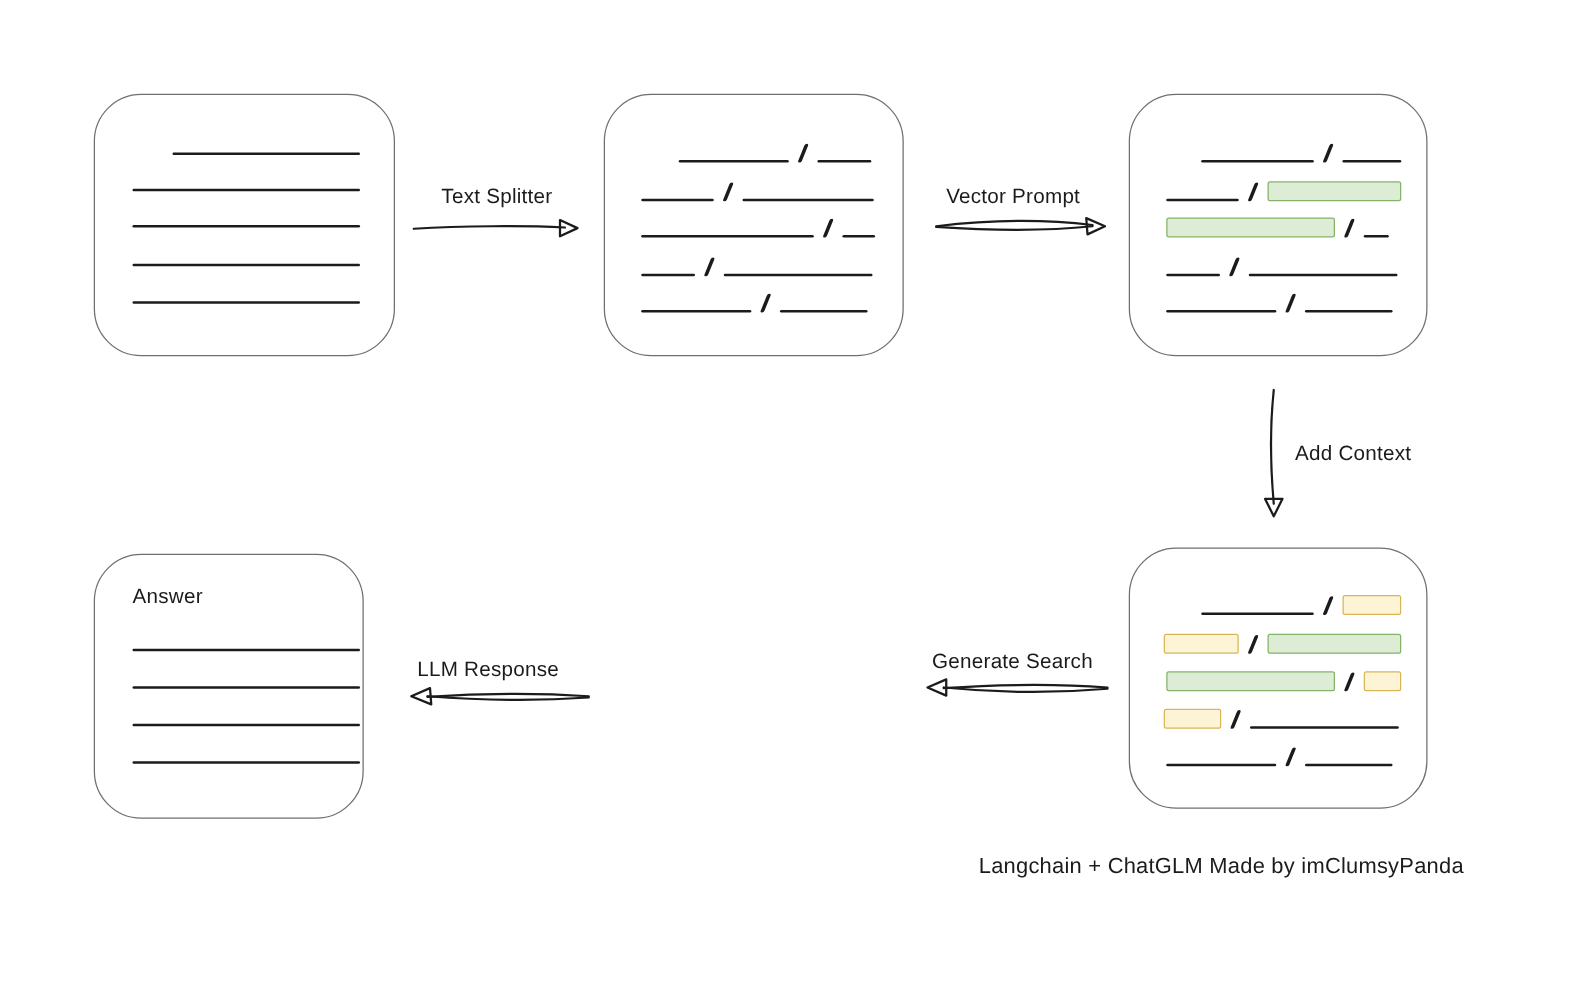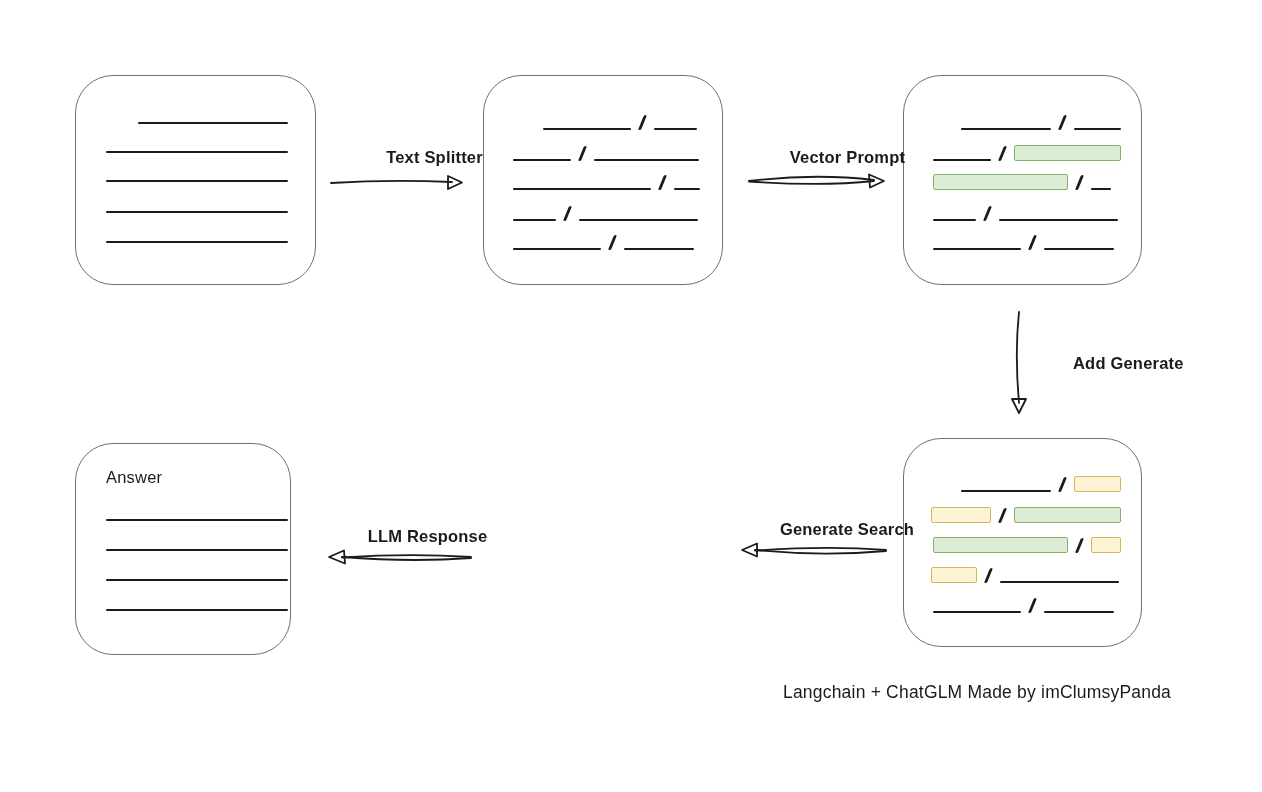--- a/index.html
+++ b/index.html
@@ -16,21 +16,21 @@
   .slash{display:inline-block;width:3px;height:15px;background:var(--ink,#1b1b1b);
     transform:skewX(-22deg);border-radius:1.5px;margin:0 3px;}
   .chip{display:inline-block;height:16px;border:1.6px solid;border-radius:2px;box-sizing:border-box;}
   .chip.green{background:var(--green-fill,#d5e8d4);border-color:var(--green-stroke,#82b366);}
   .chip.yellow{background:var(--yellow-fill,#fff2cc);border-color:var(--yellow-stroke,#d6b656);}
   .hline{position:absolute;height:2px;background:var(--ink,#1b1b1b);border-radius:1px;}
   .bar{position:absolute;width:182px;height:15px;border:1.6px solid;border-radius:2px;box-sizing:border-box;}
   .bar.yellow{background:var(--yellow-fill,#fff2cc);border-color:var(--yellow-stroke,#d6b656);}
   .bar.green{background:var(--green-fill,#d5e8d4);border-color:var(--green-stroke,#82b366);}
   .bar.red{background:var(--red-fill,#f8cecc);border-color:var(--red-stroke,#b85450);}
-  .lbl{position:absolute;font-size:16.5px;font-weight:700;letter-spacing:.2px;white-space:nowrap;margin-left:37px;}
+  .lbl{position:absolute;font-size:16.5px;font-weight:400;letter-spacing:.2px;white-space:nowrap;}
   .lbl.center{text-align:center;}
   .boxlbl{position:absolute;font-size:16.5px;font-weight:500;letter-spacing:.2px;white-space:nowrap;}
   .footer{position:absolute;font-size:17.5px;font-weight:500;letter-spacing:.2px;white-space:nowrap;}
   svg.overlay{position:absolute;left:0;top:0;pointer-events:none;}
   .arrow{stroke:var(--ink,#1b1b1b);stroke-width:1.8;fill:none;stroke-linecap:round;stroke-linejoin:round;}
 </style>
 </head>
 <body>
 
 <div id="canvas">
@@ -131,21 +131,21 @@
   <div class="box" style="left:75px;top:443px;width:216px;height:212px;">
     <span class="boxlbl" style="left:30px;top:24px;">Answer</span>
     <span class="hline" style="left:30px;top:75px;width:182px;"></span>
     <span class="hline" style="left:30px;top:105px;width:182px;"></span>
     <span class="hline" style="left:30px;top:135px;width:182px;"></span>
     <span class="hline" style="left:30px;top:165px;width:182px;"></span>
   </div>
 
   <span class="lbl center" style="left:330px;top:148px;width:135px;">Text Splitter</span>
   <span class="lbl center" style="left:743px;top:148px;width:135px;">Vector Prompt</span>
-  <span class="lbl" style="left:1036px;top:354px;">Add Generate</span>
+  <span class="lbl" style="left:1036px;top:354px;">Add Context</span>
   <span class="lbl center" style="left:735px;top:520px;width:150px;">Generate Search</span>
   <span class="lbl center" style="left:328px;top:527px;width:125px;">LLM Response</span>
 
   <span class="footer" style="left:783px;top:682px;text-align:right;">Langchain + ChatGLM Made by imClumsyPanda</span>
 
   <svg class="overlay" width="1262" height="792" viewBox="0 0 1262 792">
     <g>
       <path class="arrow" d="M331,183 C370,180.5 420,180.5 452,182"></path>
       <path class="arrow" d="M448,176 L462,182.5 L448,189 Z"></path>
     </g>

